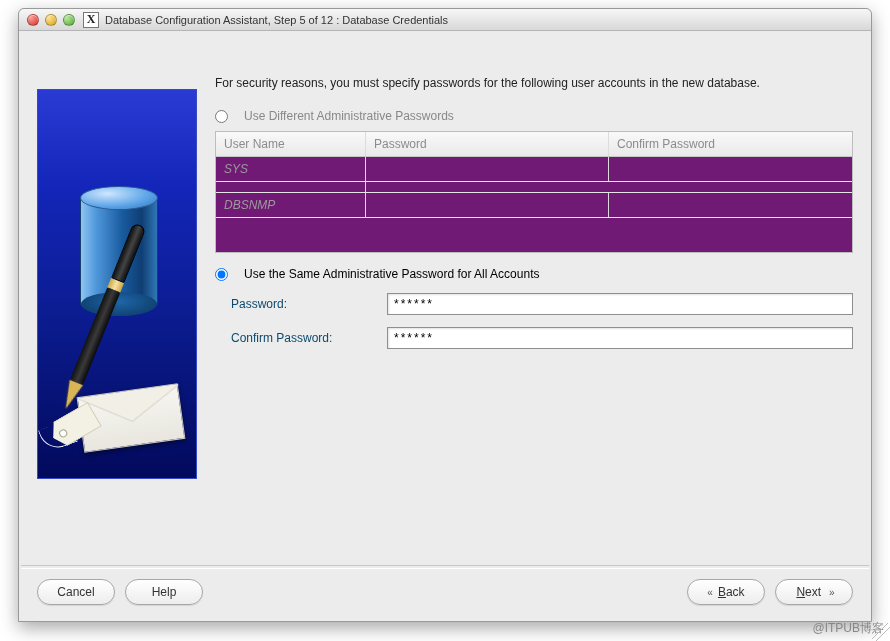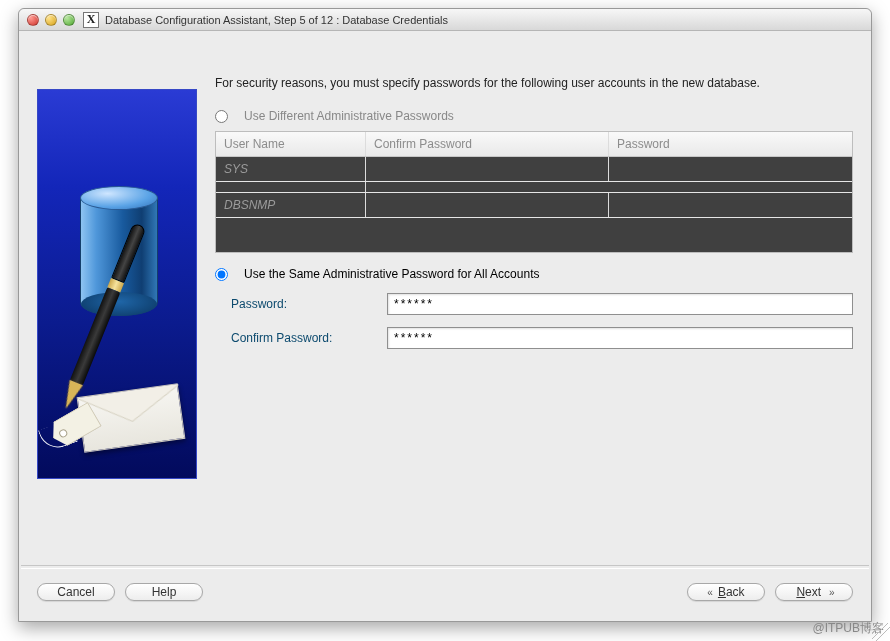--- a/index.html
+++ b/index.html
@@ -31,38 +31,38 @@
     .tag { position: absolute; left: 12px; top: 322px; width: 48px; height: 28px; background: #f3f1e4; transform: rotate(-30deg); border: 1px solid #cfc9b4; clip-path: polygon(0 50%, 18% 0, 100% 0, 100% 100%, 18% 100%); box-shadow: 0 2px 4px rgba(0,0,0,.35); }
     .tag::before { content:""; position:absolute; left:6px; top:10px; width:6px; height:6px; border:1px solid #a8a18a; border-radius:50%; background:#fff; }
     .string { position:absolute; left:3px; top:334px; width:34px; height:24px; border:1px solid #fff; border-top:none; border-right:none; border-radius:0 0 0 20px; transform: rotate(-20deg); opacity:.9; }
     
     .main { flex: 1; display: flex; flex-direction: column; }
     .intro { color: #222; line-height: 1.35; margin: 24px 0 18px 0; }
     .radio-row { display: flex; align-items: center; gap: 16px; margin-bottom: 6px; }
     .radio-row input[type=radio]{ margin:0; }
     .disabled-text { color: #888; }
     
-    .table-wrap { border: 1px solid #bdbdbd; background: #404040; margin: 2px 0 14px 0; }
+    .table-wrap { border: 1px solid #bdbdbd; background: #701a75; margin: 2px 0 14px 0; }
     .thead, .trow { display: grid; grid-template-columns: 150px 1fr 1fr; }
     .thead { background: linear-gradient(#f9f9f9,#e9e9e9); border-bottom: 1px solid #c7c7c7; }
     .th, .td { padding: 5px 8px; font-style: italic; color: #9a9a9a; border-right: 1px solid #dcdcdc; }
     .th:last-child, .td:last-child { border-right: none; }
     .th { font-style: normal; color: #8c8c8c; }
     .trow { border-bottom: 1px solid #e6e6e6; }
     .trow:last-child { border-bottom: none; }
     .tfill { height: 34px; }
     
     .field-row { display: grid; grid-template-columns: 150px 1fr; align-items: center; margin: 6px 0; gap: 6px; padding-left: 16px; }
     .field-row label { color: #0c4a6e; }
     .txt { width: 100%; height: 22px; border: 1px solid #8f8f8f; background: #fff; padding: 2px 6px; font-family: inherit; font-size: 12px; box-shadow: inset 1px 1px 2px rgba(0,0,0,.12); letter-spacing: 2px; }
     
     .sep { height: 4px; border-top: 1px solid #c6c6c6; border-bottom: 1px solid #fff; margin: 0 2px; }
     .footer { height: 52px; display: flex; align-items: center; justify-content: space-between; padding: 0 18px 6px 18px; }
     .btn-group { display: flex; gap: 10px; }
-    .btn { min-width: 78px; height: 18px; padding: 0 16px; border: 1px solid #a8a8a8; border-radius: 13px; background: linear-gradient(#ffffff,#ededed); color: #333; font-size: 12px; display: inline-flex; align-items: center; justify-content: center; gap: 8px; box-shadow: 0 1px 1px rgba(0,0,0,.1); cursor: pointer; }
+    .btn { min-width: 78px; height: 26px; padding: 0 16px; border: 1px solid #a8a8a8; border-radius: 13px; background: linear-gradient(#ffffff,#ededed); color: #333; font-size: 12px; display: inline-flex; align-items: center; justify-content: center; gap: 8px; box-shadow: 0 1px 1px rgba(0,0,0,.1); cursor: pointer; }
     .btn .u { text-decoration: underline; }
     .btn .chev { font-size: 10px; color: #555; letter-spacing: -3px; }
     
     .watermark { position: absolute; right: 6px; bottom: 4px; color: #888; font-size: 12px; }
     .resize { position: absolute; right: 0; bottom: 0; width: 18px; height: 18px; background:
       linear-gradient(135deg, transparent 0 7px, #bbb 7px 8px, transparent 8px 11px, #bbb 11px 12px, transparent 12px 15px, #bbb 15px 16px, transparent 16px); }
   </style>
 </head>
 <body>
 
@@ -99,22 +99,22 @@
         <div class="intro">For security reasons, you must specify passwords for the following user accounts in the new database.</div>
 
         <label class="radio-row">
           <input type="radio" name="pwmode" style="">
           <span class="disabled-text">Use Different Administrative Passwords</span>
         </label>
 
         <div class="table-wrap">
           <div class="thead">
             <div class="th">User Name</div>
+            <div class="th">Password</div>
             <div class="th">Confirm Password</div>
-            <div class="th">Password</div>
           </div>
           <div class="trow">
             <div class="td">SYS</div>
             <div class="td"></div>
             <div class="td"></div>
           </div>
           <div class="trow">
             <div class="td"></div>
             <div class="td"></div>
           </div>

